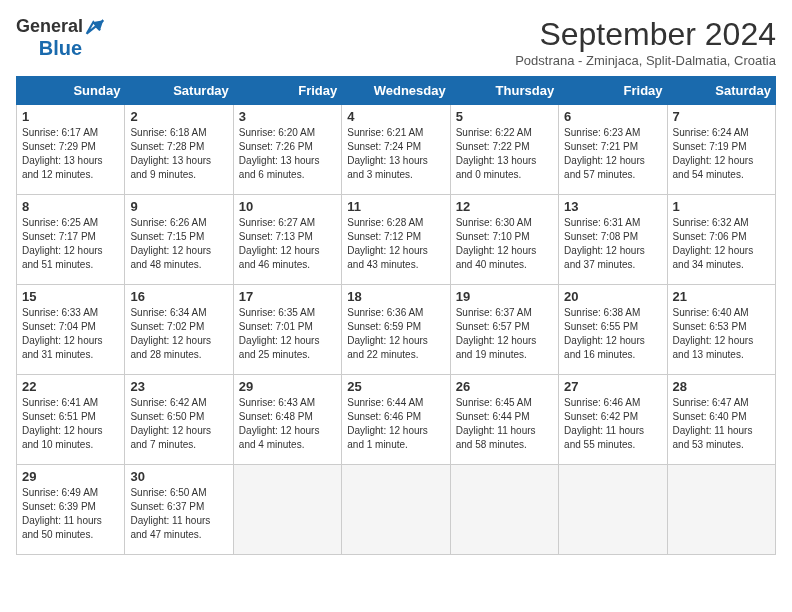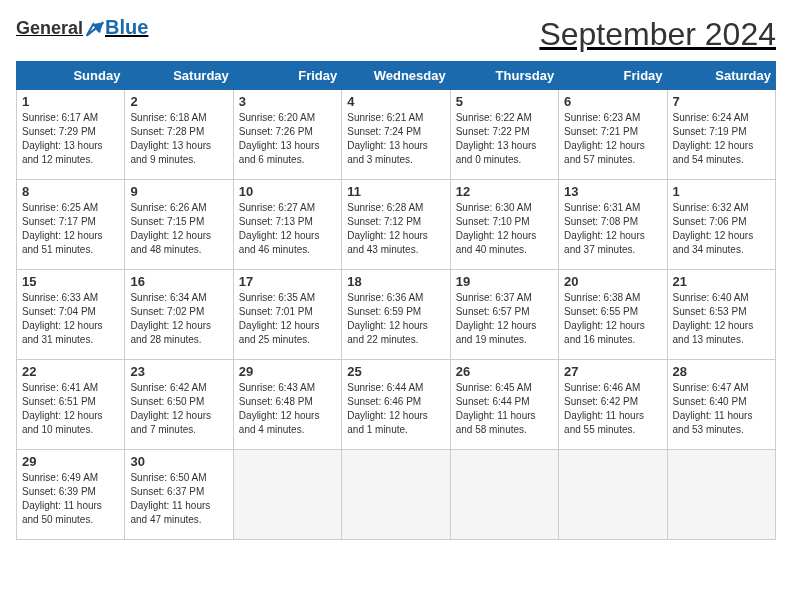--- a/index.html
+++ b/index.html
@@ -11,23 +11,22 @@
       padding: 16px;
     }
     .header {
       display: flex;
       justify-content: space-between;
       align-items: flex-start;
       margin-bottom: 8px;
     }
     .logo {
       display: flex;
-      flex-direction: row;
-      align-items: flex-end;
-      text-decoration: underline;
+      flex-direction: column;
+      align-items: center;
     }
     .logo-text {
       display: flex;
       align-items: center;
     }
     .logo-general {
       font-size: 18px;
       font-weight: bold;
       color: #333;
     }
@@ -36,21 +35,20 @@
       font-weight: bold;
       color: #1a6aad;
     }
     .logo-icon {
       width: 20px;
       height: 20px;
       margin-left: 2px;
     }
     .title-block {
       text-align: right;
-      text-decoration: underline;
     }
     .month-title {
       font-size: 32px;
       color: #333;
       font-weight: normal;
     }
     .subtitle {
       font-size: 13px;
       color: #555;
     }
@@ -102,20 +100,21 @@
       <span class="logo-general">General</span>
       <svg class="logo-icon" viewBox="0 0 24 20" xmlns="http://www.w3.org/2000/svg">
         <polygon points="2,18 10,4 18,14 14,10 22,2" fill="none" stroke="#1a6aad" stroke-width="2.5"></polygon>
         <polygon points="10,4 18,14 22,2" fill="#1a6aad"></polygon>
       </svg>
     </div>
     <span class="logo-blue">Blue</span>
   </div>
   <div class="title-block">
     <div class="month-title">September 2024</div>
+    <div class="subtitle">Podstrana - Zminjaca, Split-Dalmatia, Croatia</div>
   </div>
 </div>
 
 <table class="calendar">
   <thead>
     <tr>
       <th>Sunday</th>
       <th>Saturday</th>
       <th>Friday</th>
       <th>Wednesday</th>

